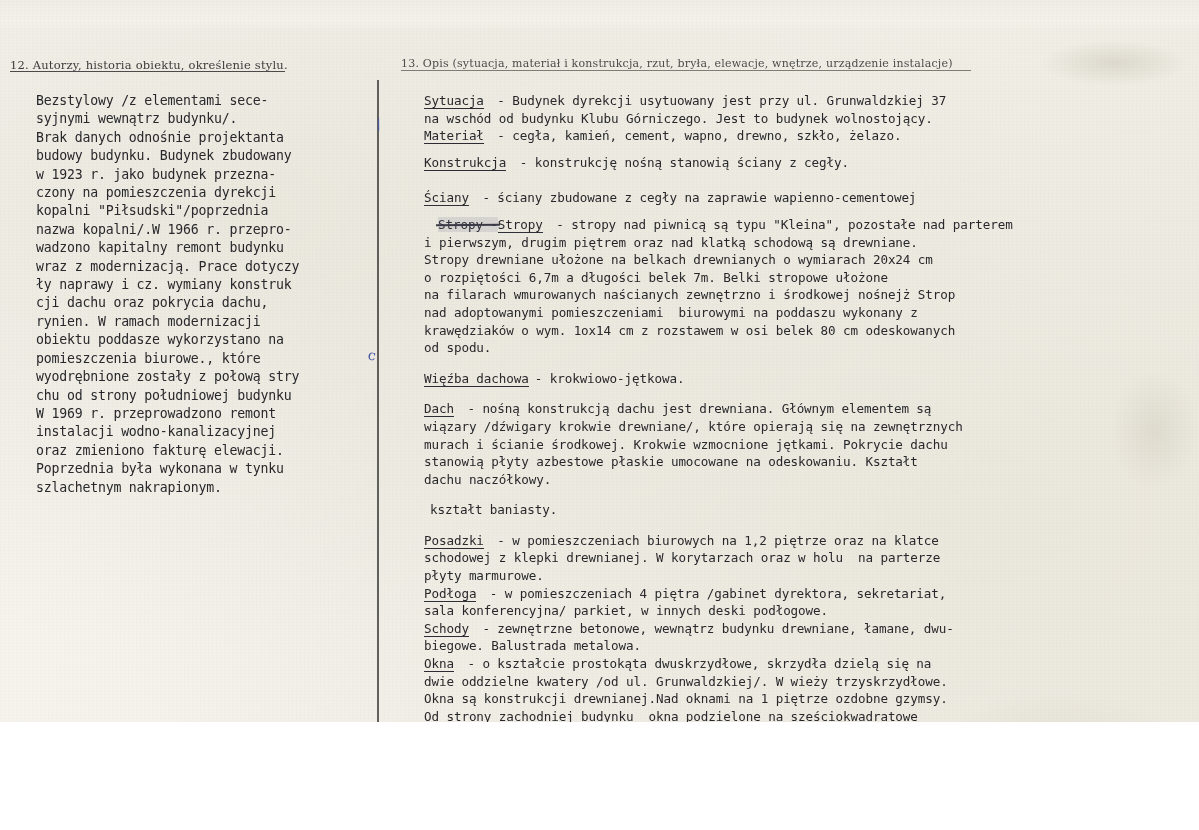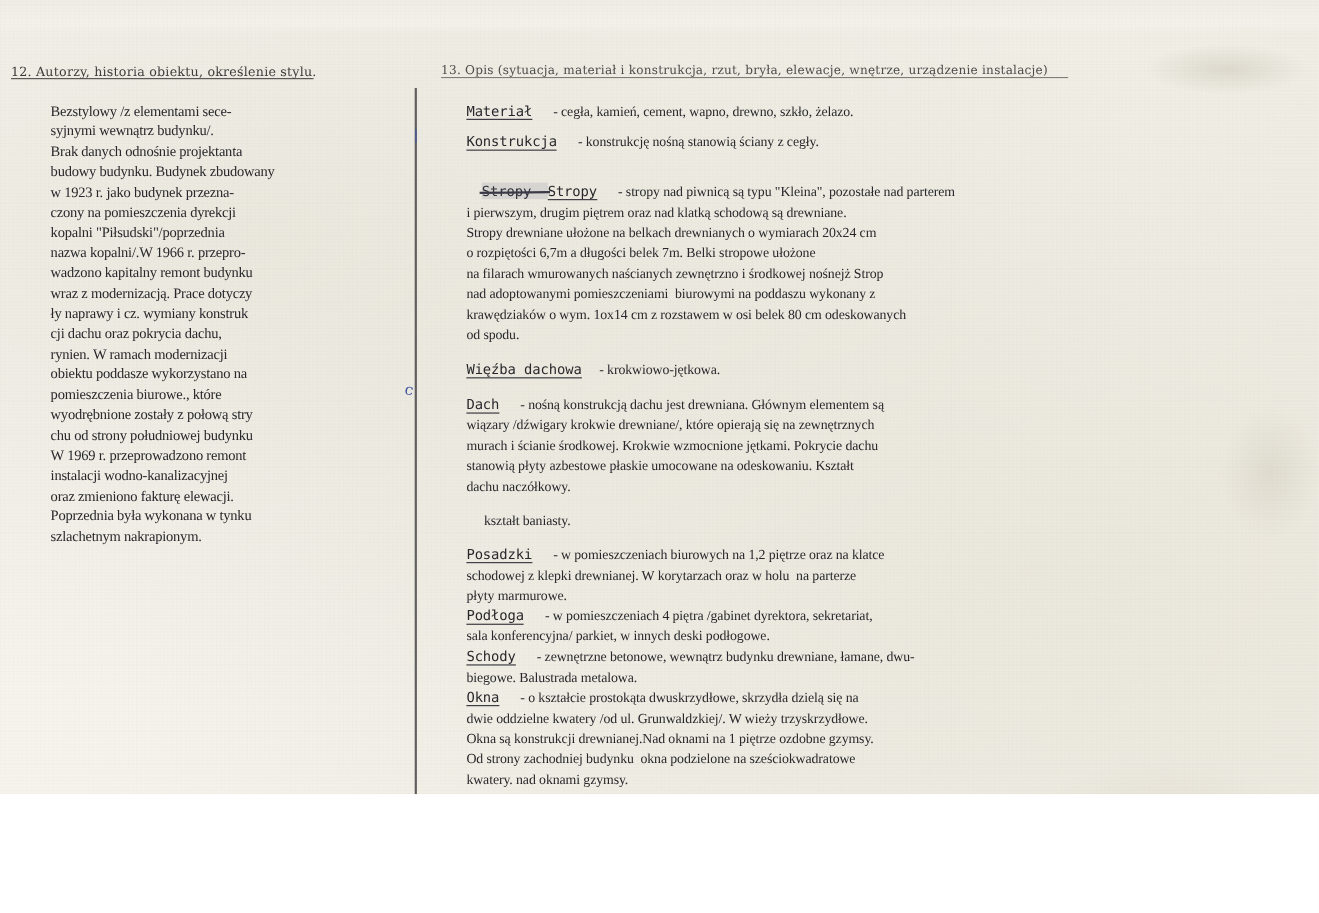--- a/index.html
+++ b/index.html
@@ -85,21 +85,21 @@
     letter-spacing: -0.2px;
   }
   #col-right {
     left: 424px;
     top: 92px;
     width: 745px;
     font-size: 12.6px;
     line-height: 17.6px;
     letter-spacing: -0.1px;
   }
-  .para { margin: 0 0 0 16px; white-space: pre-wrap; font-family: Liberation Serif, serif; }
+  .para { margin: 0 0 0 6px; white-space: pre-wrap; }
   .gap { height: 13px; }
   .gap-s { height: 9px; }
 
   .u {
     border-bottom: 1px solid #2b2b33;
     padding-bottom: 0px;
   }
   .strike {
     position: relative;
     color: #2f2f3a;
@@ -180,32 +180,35 @@
 chu od strony południowej budynku
 W 1969 r. przeprowadzono remont
 instalacji wodno-kanalizacyjnej
 oraz zmieniono fakturę elewacji.
 Poprzednia była wykonana w tynku
 szlachetnym nakrapionym.</div>
   </div>
 
   <div class="col" id="col-right">
 
+    <div><span class="u">Sytuacja</span><span class="para"> - Budynek dyrekcji usytuowany jest przy ul. Grunwaldzkiej 37
+na wschód od budynku Klubu Górniczego. Jest to budynek wolnostojący.</span></div>
 
     <div><span class="u">Materiał</span><span class="para"> - cegła, kamień, cement, wapno, drewno, szkło, żelazo.</span></div>
 
     <div class="gap-s"></div>
 
     <div><span class="u">Konstrukcja</span><span class="para"> - konstrukcję nośną stanowią ściany z cegły.</span></div>
 
     <div class="gap-s"></div>
 
 
     <div class="gap-s"></div>
 
+    <div><span class="u">Ściany</span><span class="para"> - ściany zbudowane z cegły na zaprawie wapienno-cementowej</span></div>
 
     <div class="gap-s"></div>
 
     <div><span class="strike hl">Stropy -</span><span class="u">Stropy</span><span class="para"> - stropy nad piwnicą są typu "Kleina", pozostałe nad parterem
 i pierwszym, drugim piętrem oraz nad klatką schodową są drewniane.
 Stropy drewniane ułożone na belkach drewnianych o wymiarach 20x24 cm
 o rozpiętości 6,7m a długości belek 7m. Belki stropowe ułożone
 na filarach wmurowanych naścianych zewnętrzno i środkowej nośnejż Strop
 nad adoptowanymi pomieszczeniami  biurowymi na poddaszu wykonany z
 krawędziaków o wym. 1ox14 cm z rozstawem w osi belek 80 cm odeskowanych

